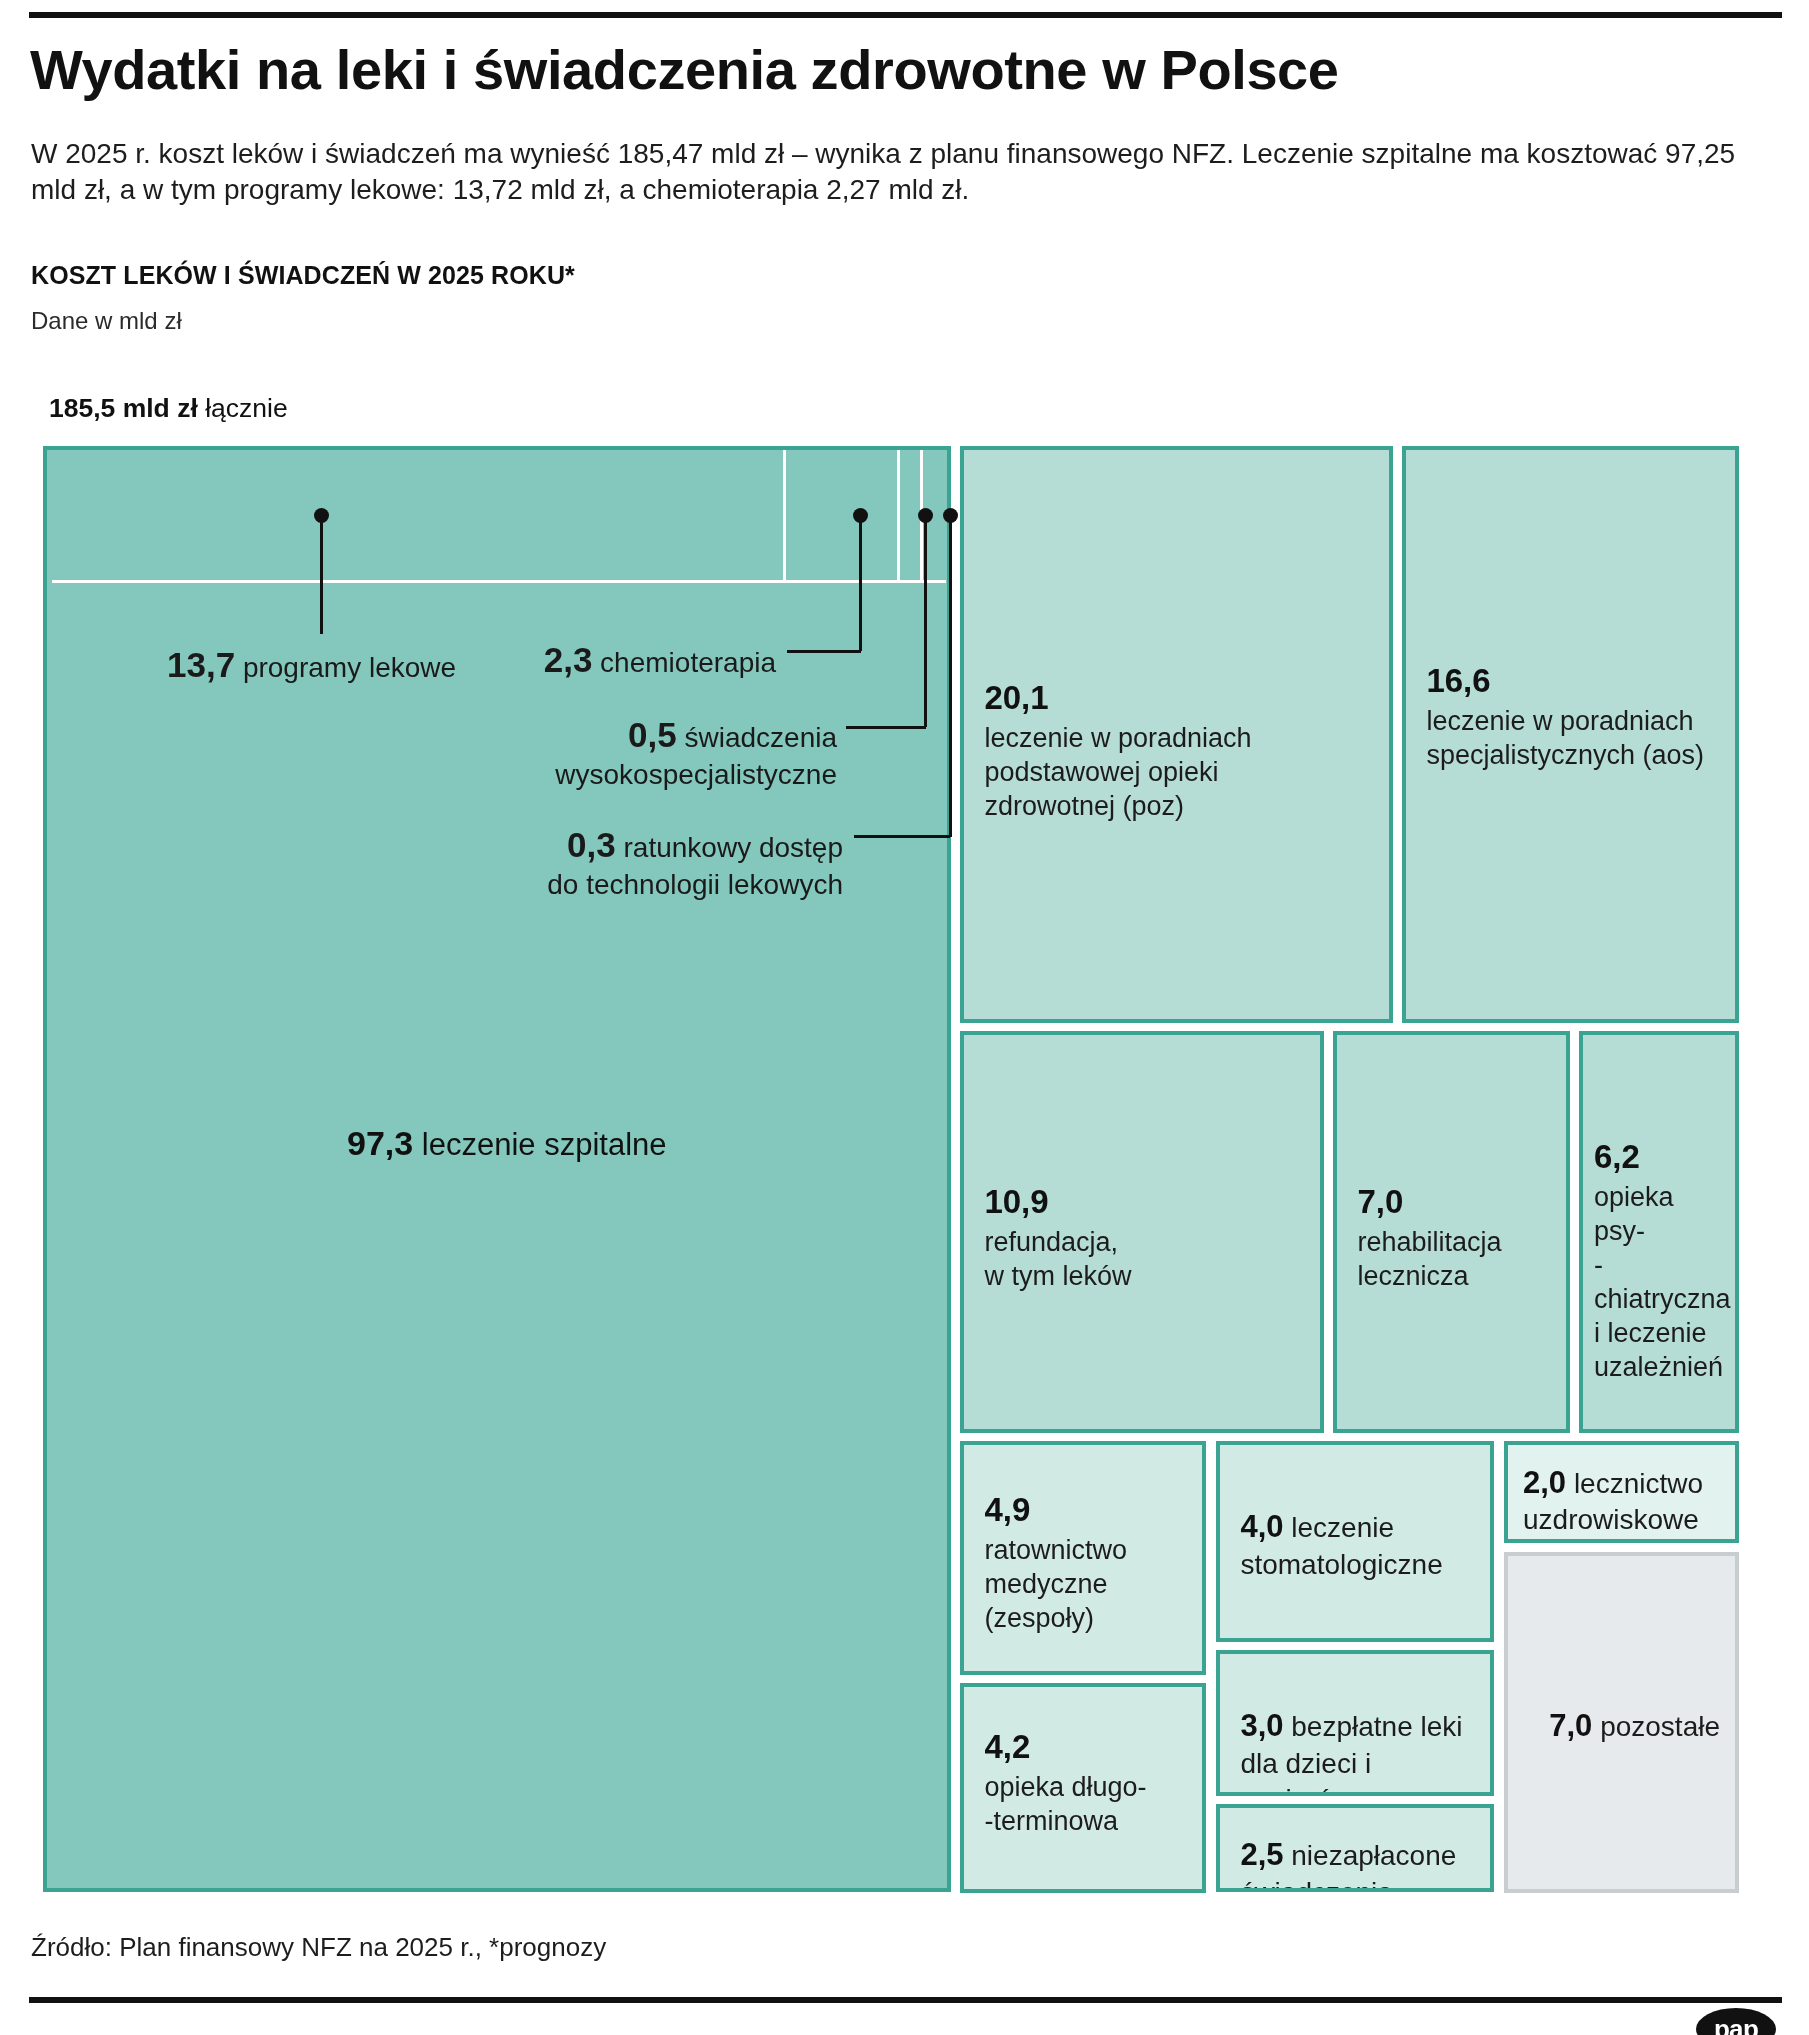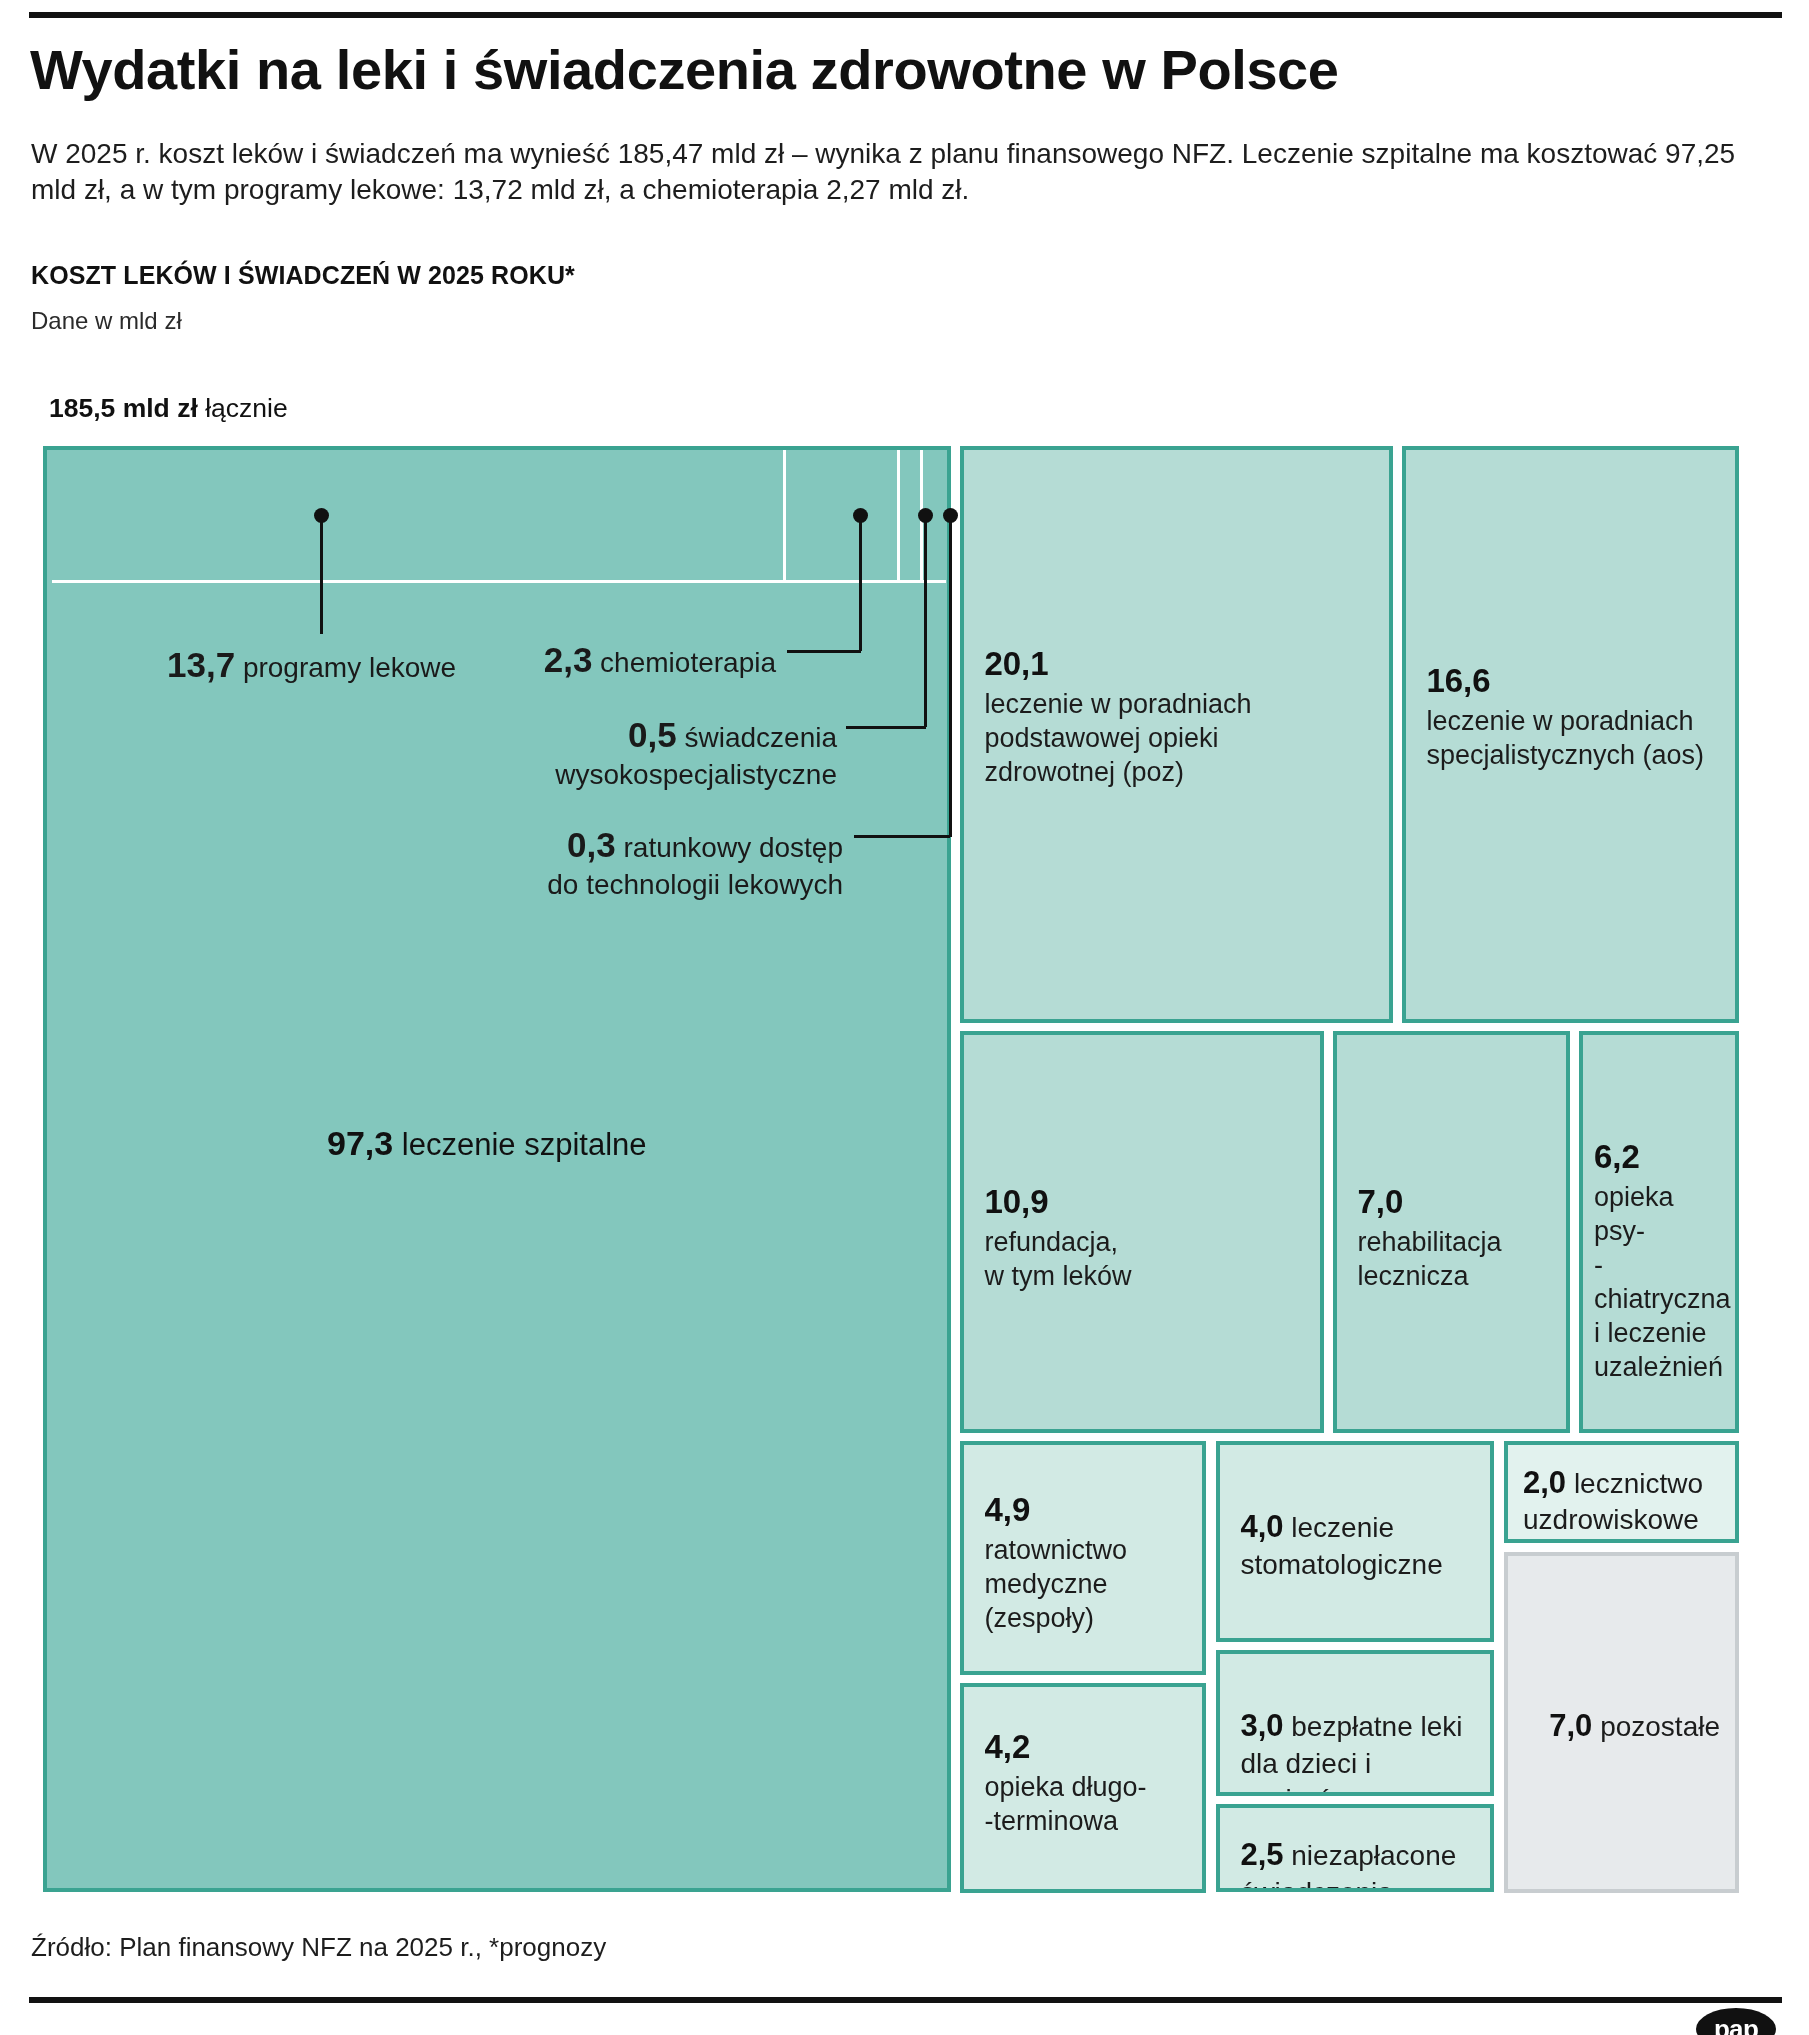--- a/index.html
+++ b/index.html
@@ -234,21 +234,21 @@
   <div class="treemap">
 
     <div class="cell hero" style="left:0; top:0; width:908px; height:1446px;">
 
       <div class="hair-h" style="left:4.7px; top:130px; width:894px;"></div>
       <div class="hair-v" style="left:736px; top:0; height:130px;"></div>
       <div class="hair-v" style="left:850px; top:0; height:130px;"></div>
       <div class="hair-v" style="left:873px; top:0; height:130px;"></div>
     </div>
 
-    <div class="hero-label" style="left:284px; top:678px;text-align:center;">
+    <div class="hero-label" style="left:304px; top:678px;text-align:center;">
       <b>97,3</b>
       <span>leczenie szpitalne</span>
     </div>
 
     <div class="dot" style="left:271px; top:62px;"></div>
     <div class="lead-v" style="left:277px; top:69px; height:119px;"></div>
     <div class="callout" style="left:124px; top:197px;">
       <b>13,7</b><span> programy lekowe</span>
     </div>
 
@@ -269,21 +269,21 @@
 
     <div class="dot" style="left:900px; top:62px;"></div>
     <div class="lead-v" style="left:906px; top:69px; height:322px;"></div>
     <div class="lead-h" style="left:811px; top:389px; width:96px;"></div>
     <div class="callout right" style="left:407px; top:377px; width:393px; white-space:normal;">
       <b>0,3</b><span> ratunkowy dostęp</span><br>
       <span>do technologii lekowych</span>
     </div>
 
     <div class="cell mid" style="left:917px; top:0; width:433px; height:577px;">
-      <div class="cell-inner" style="top:173px;">
+      <div class="cell-inner" style="top:207px;">
         <div class="val">20,1</div>
         <div class="desc">
           <span>leczenie w poradniach</span><br>
           <span>podstawowej opieki</span><br>
           <span>zdrowotnej (poz)</span>
         </div>
       </div>
     </div>
 
     <div class="cell mid" style="left:1359px; top:0; width:337px; height:577px;">

